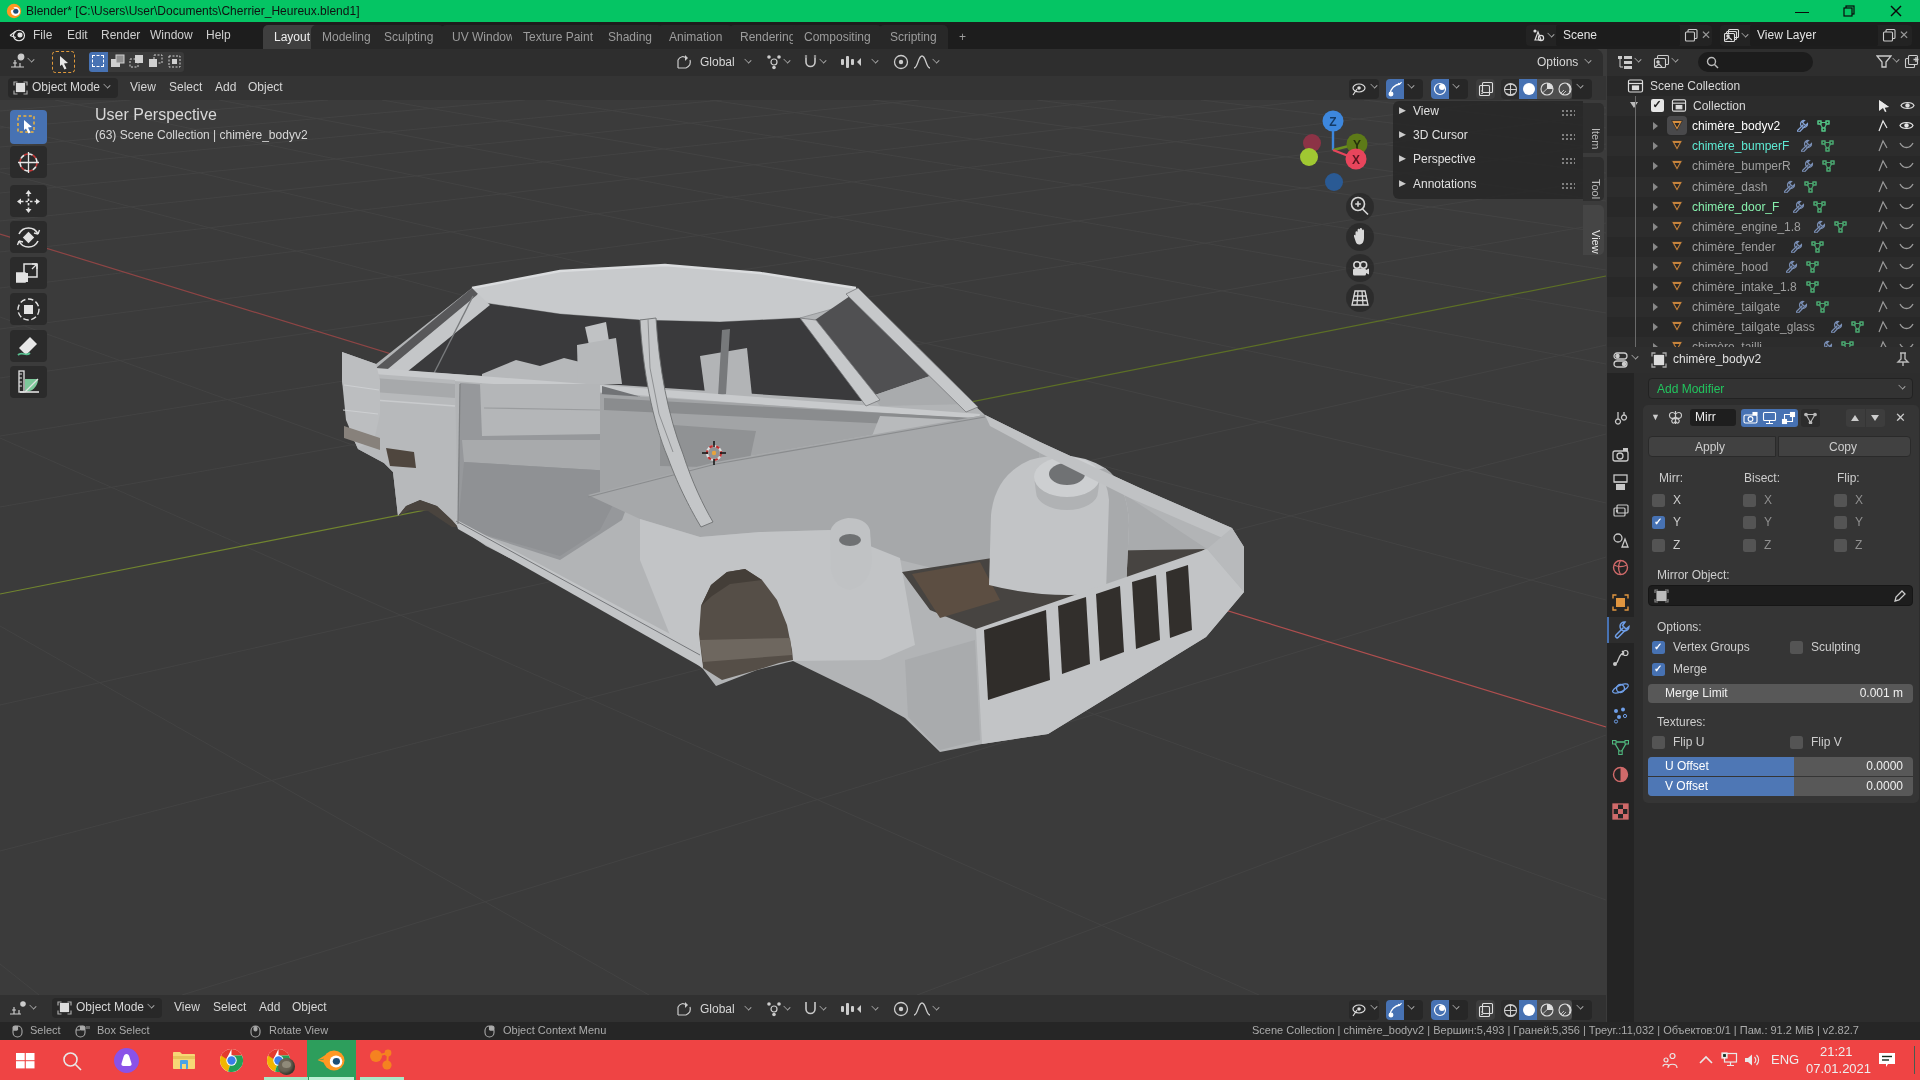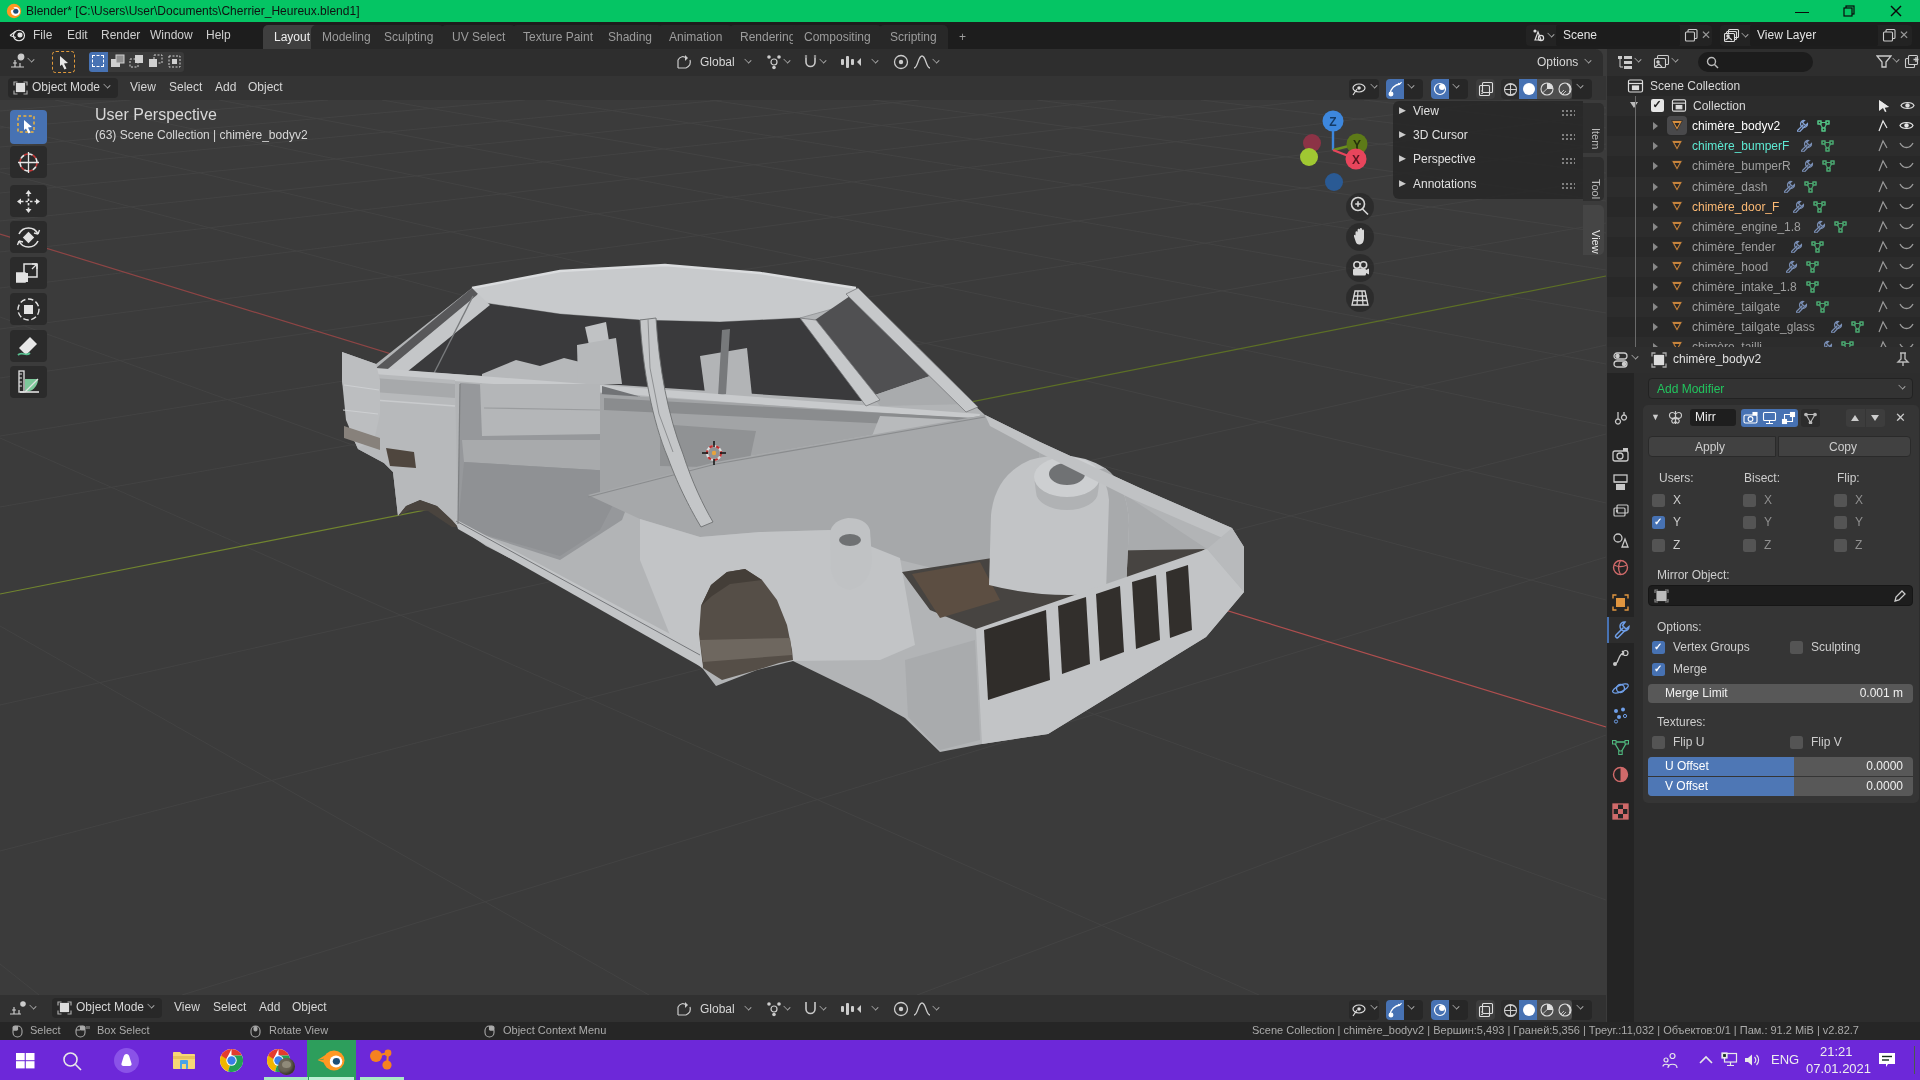--- a/index.html
+++ b/index.html
@@ -7,21 +7,21 @@
 #titlebar{left:0;top:0;width:1920px;height:22px;background:#05c564;color:#111;font-size:12px}
 #menubar{left:0;top:22px;width:1920px;height:27px;background:#1d1d1d;color:#cfcfcf;font-size:12px}
 .menuitem{position:absolute;top:0;height:27px;line-height:27px}
 .tab{position:absolute;top:3px;height:24px;line-height:24px;padding:0 11px;border-radius:5px 5px 0 0;color:#9c9c9c;font-size:12px;background:#282828}
 .tab.act{background:#3f3f3f;color:#eee}
 .tab.plus{background:none}
 #row2{left:0;top:49px;width:1603px;height:27px;background:#2e2e2e;border-radius:0 8px 0 0}
 #vphdr{left:0;top:76px;width:1606px;height:24px;background:#343434}
 #vpfoot{left:0;top:995px;width:1606px;height:27px;background:#313131}
 #statusbar{left:0;top:1022px;width:1920px;height:18px;background:#262626;color:#ababab;font-size:11px}
-#taskbar{left:0;top:1040px;width:1920px;height:40px;background:#6d28d9}
+#taskbar{left:0;top:1040px;width:1920px;height:40px;background:#ef4444}
 .hbtn{position:absolute;background:#282828;border-radius:4px;color:#d6d6d6;font-size:12px}
 .lbl{position:absolute;color:#d6d6d6;font-size:12px;white-space:nowrap}
 .dim{color:#989898}
 .tick{width:7px;height:7px}
 .tick:after{content:"";position:absolute;width:5px;height:5px;border-right:1.4px solid #aaa;border-bottom:1.4px solid #aaa;transform:rotate(45deg) scaleY(0.7)}
 </style></head><body>
 <svg class="abs" style="left:0;top:0" width="1920" height="1080" viewBox="0 0 1920 1080">
 <rect x="0" y="76" width="1606" height="946" fill="#3b3b3b"></rect>
 <g stroke="#434343" stroke-width="1">
 <line x1="0" y1="111" x2="130" y2="100"></line>
@@ -181,21 +181,21 @@
       <path d="M1,7.5 L6.5,3.5 M1,7.5 L6.8,9.5"></path>
  </svg>
  <span class="menuitem" style="left:33px">File</span>
  <span class="menuitem" style="left:67px">Edit</span>
  <span class="menuitem" style="left:101px">Render</span>
  <span class="menuitem" style="left:150px">Window</span>
  <span class="menuitem" style="left:206px">Help</span>
  <span class="tab act" style="left:263px">Layout</span>
  <span class="tab" style="left:311px">Modeling</span>
  <span class="tab" style="left:373px">Sculpting</span>
- <span class="tab" style="left:441px">UV Select</span>
+ <span class="tab" style="left:441px">UV Window</span>
  <span class="tab" style="left:512px">Texture Paint</span>
  <span class="tab" style="left:597px">Shading</span>
  <span class="tab" style="left:658px">Animation</span>
  <span class="tab" style="left:729px">Rendering</span>
  <span class="tab" style="left:793px">Compositing</span>
  <span class="tab" style="left:879px">Scripting</span>
  <span class="tab plus" style="left:948px">+</span>
 
  <div class="abs" style="left:1526px;top:3px;width:186px;height:21px;background:#232323;border-radius:4px">
   <svg class="abs" style="left:4px;top:3px" width="16" height="15" viewBox="0 0 16 15" fill="#ddd">
@@ -796,21 +796,21 @@
         <svg style="position:absolute;left:292px;top:6px" width="15" height="9" viewBox="0 0 15 9" fill="none" stroke="#9a9a9a" stroke-width="1.3">
           <path d="M1,1 C4,7 11,7 14,1"></path>
         </svg>
       </div>
 <div class="orow" style="top:148px;height:20px;overflow:hidden">
         <div class="oarr"></div>
         <div class="otri"><svg width="14" height="13" viewBox="0 0 14 13">
             <path d="M1.5,1.5 L12.5,1.5 L7,11.5 Z" fill="#c8843c" stroke="#2a2a2a" stroke-width="0.8"></path>
             <path d="M4.5,4 L9.5,4 L7,8.5 Z" fill="#282828"></path>
           </svg></div>
-        <span class="nm" style="color:#fdba74">chimère_door_F</span>
+        <span class="nm" style="color:#86efac">chimère_door_F</span>
         <div style="position:absolute;left:185px;top:3px"><svg width="13" height="13" viewBox="0 0 13 13" fill="none" stroke="#7a8fb5" stroke-width="1.2">
             <path d="M8.5,1.5 A3.5,3.5 0 1 0 11.5,4.5 L9.5,6.5 L6.5,3.5 Z"></path>
             <path d="M7.5,5.5 L2,11 A1.2,1.2 0 0 0 3.7,12.7 L9,7"></path>
           </svg></div>
         <div style="position:absolute;left:206px;top:3px"><svg width="13" height="13" viewBox="0 0 13 13" fill="none" stroke="#4aa56f" stroke-width="1.1">
             <path d="M2.5,3.5 L10.5,3.5 L6.5,10.5 Z"></path>
             <rect x="1" y="2" width="3" height="3" fill="#282828"></rect>
             <rect x="9" y="2" width="3" height="3" fill="#282828"></rect>
             <rect x="5" y="9" width="3" height="3" fill="#282828"></rect>
             <rect x="1" y="2" width="3" height="3"></rect>
@@ -1175,21 +1175,21 @@
 <div style="position:absolute;left:259px;top:62px;width:19px;height:18px;background:#3d3d3d;border-radius:0 3px 3px 0">
       <div style="position:absolute;left:5px;top:6px;width:0;height:0;border-top:6px solid #ccc;border-left:4.5px solid transparent;border-right:4.5px solid transparent"></div>
     </div>
 <span style="position:absolute;left:288px;top:63px;color:#ccc;font-size:13px">✕</span>
 <div style="position:absolute;left:41px;top:89px;width:128px;height:21px;background:#414141;border-radius:4px 0 0 4px;border:1px solid #2a2a2a">
       <span class="plbl" style="left:46px;top:3px">Apply</span>
     </div>
 <div style="position:absolute;left:171px;top:89px;width:133px;height:21px;background:#414141;border-radius:0 4px 4px 0;border:1px solid #2a2a2a">
       <span class="plbl" style="left:50px;top:3px">Copy</span>
     </div>
-<span class="plbl" style="left:52px;top:124px">Users:</span>
+<span class="plbl" style="left:52px;top:124px">Mirr:</span>
     <span class="plbl" style="left:137px;top:124px">Bisect:</span>
     <span class="plbl" style="left:230px;top:124px">Flip:</span>
 <div class="pcb" style="left:45px;top:147px"></div>
     <span class="plbl" style="left:66px;top:146px">X</span>
 <div class="pcb" style="left:136px;top:147px"></div>
     <span class="plbl dim" style="left:157px;top:146px;color:#8f8f8f">X</span>
 <div class="pcb" style="left:227px;top:147px"></div>
     <span class="plbl" style="left:248px;top:146px;color:#8f8f8f">X</span>
 <div class="pcb on" style="left:45px;top:169px"></div>
     <span class="plbl" style="left:66px;top:168px">Y</span>

